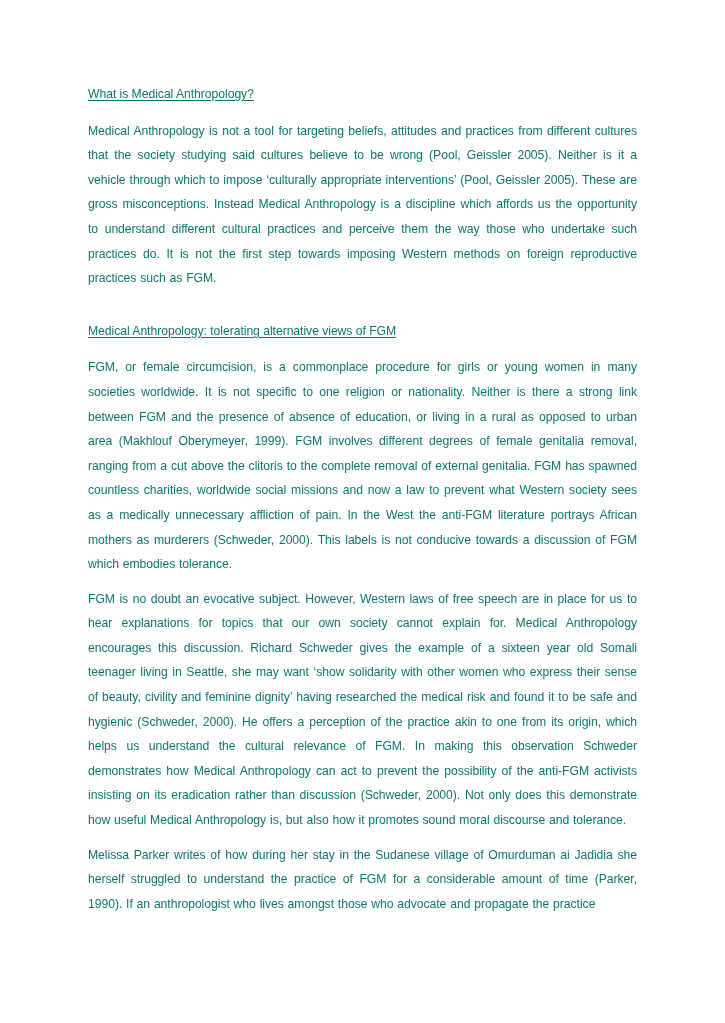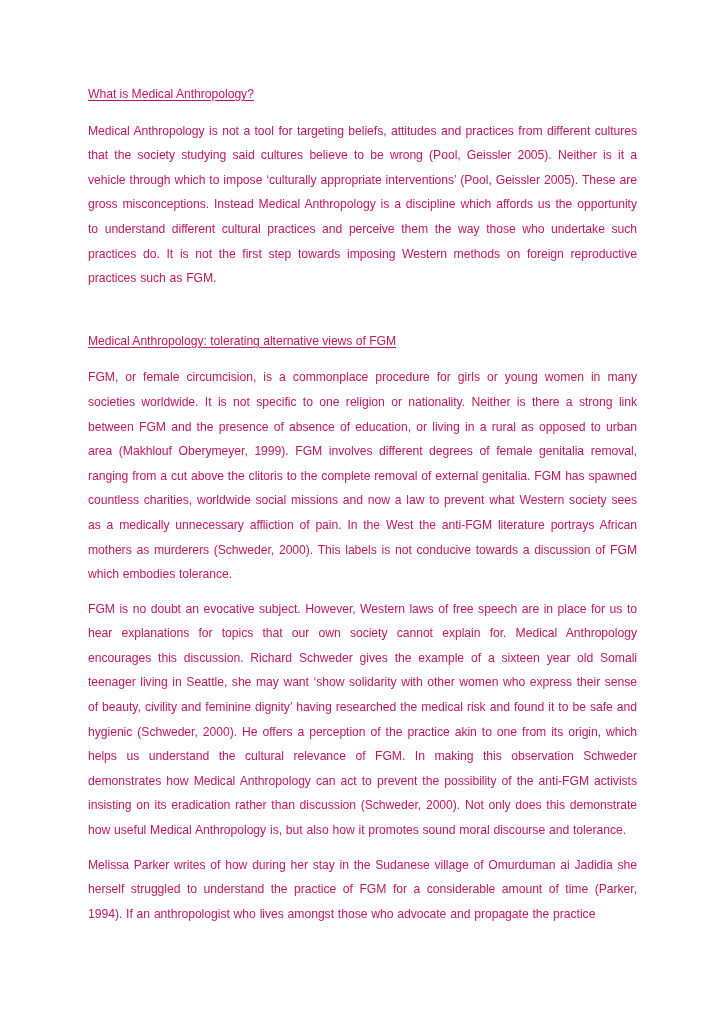--- a/index.html
+++ b/index.html
@@ -7,35 +7,35 @@
     padding: 0;
     background: #ffffff;
   }
   .page {
     position: relative;
     width: 725px;
     height: 1023px;
     background: #ffffff;
     overflow: hidden;
     font-family: "Liberation Sans", sans-serif;
-    color: #be185d;
+    color: #0f766e;
     box-sizing: border-box;
     padding: 82px 88px 0 88px;
   }
   .doc-heading {
     font-size: 12.2px;
     font-weight: normal;
     line-height: 24.6px;
     text-decoration: underline;
     text-underline-offset: 2px;
     margin: 0 0 12px 0;
     letter-spacing: -0.05px;
   }
   .doc-heading.second {
-    margin-top: 38px;
+    margin-top: 28px;
   }
   .doc-paragraph {
     font-size: 12.2px;
     line-height: 24.6px;
     text-align: justify;
     text-justify: inter-word;
     margin: 10px 0 10px 0;
     letter-spacing: -0.05px;
     word-spacing: 0.5px;
   }
@@ -48,15 +48,15 @@
   <h1 class="doc-heading">What is Medical Anthropology?</h1>
 
   <p class="doc-paragraph">Medical Anthropology is not a tool for targeting beliefs, attitudes and practices from different cultures that the society studying said cultures believe to be wrong (Pool, Geissler 2005). Neither is it a vehicle through which to impose ‘culturally appropriate interventions’ (Pool, Geissler 2005). These are gross misconceptions. Instead Medical Anthropology is a discipline which affords us the opportunity to understand different cultural practices and perceive them the way those who undertake such practices do. It is not the first step towards imposing Western methods on foreign reproductive practices such as FGM.</p>
 
   <h1 class="doc-heading second">Medical Anthropology:  tolerating alternative views of FGM</h1>
 
   <p class="doc-paragraph">FGM, or female circumcision, is a commonplace procedure for girls or young women in many societies worldwide. It is not specific to one religion or nationality. Neither is there a strong link between FGM and the presence of absence of education, or living in a rural as opposed to urban area (Makhlouf Oberymeyer, 1999). FGM involves different degrees of female genitalia removal, ranging from a cut above the clitoris to the complete removal of external genitalia. FGM has spawned countless charities, worldwide social missions and now a law to prevent what Western society sees as a medically unnecessary affliction of pain.  In the West the anti-FGM literature portrays African mothers as murderers (Schweder, 2000). This labels is not conducive towards a discussion of FGM which embodies tolerance.</p>
 
   <p class="doc-paragraph">FGM is no doubt an evocative subject. However, Western laws of free speech are in place for us to hear explanations for topics that our own society cannot explain for. Medical Anthropology encourages this discussion. Richard Schweder gives the example of a sixteen year old Somali teenager living in Seattle, she may want ‘show solidarity with other women who express their sense of beauty, civility and feminine dignity’ having researched the medical risk and found it to be safe and hygienic (Schweder, 2000). He offers a perception of the practice akin to one from its origin, which helps us understand the cultural relevance of FGM. In making this observation Schweder demonstrates how Medical Anthropology can act to prevent the possibility of the anti-FGM activists insisting on its eradication rather than discussion (Schweder, 2000). Not only does this demonstrate how useful Medical Anthropology is, but also how it promotes sound moral discourse and tolerance.</p>
 
-  <p class="doc-paragraph">Melissa Parker writes of how during her stay in the Sudanese village of Omurduman ai Jadidia she herself struggled to understand the practice of FGM for a considerable amount of time (Parker, 1994). If an anthropologist who lives amongst those who advocate and propagate the practice</p>
+  <p class="doc-paragraph">Melissa Parker writes of how during her stay in the Sudanese village of Omurduman ai Jadidia she herself struggled to understand the practice of FGM for a considerable amount of time (Parker, 1990). If an anthropologist who lives amongst those who advocate and propagate the practice</p>
 
 </div>
 
 </body></html>

